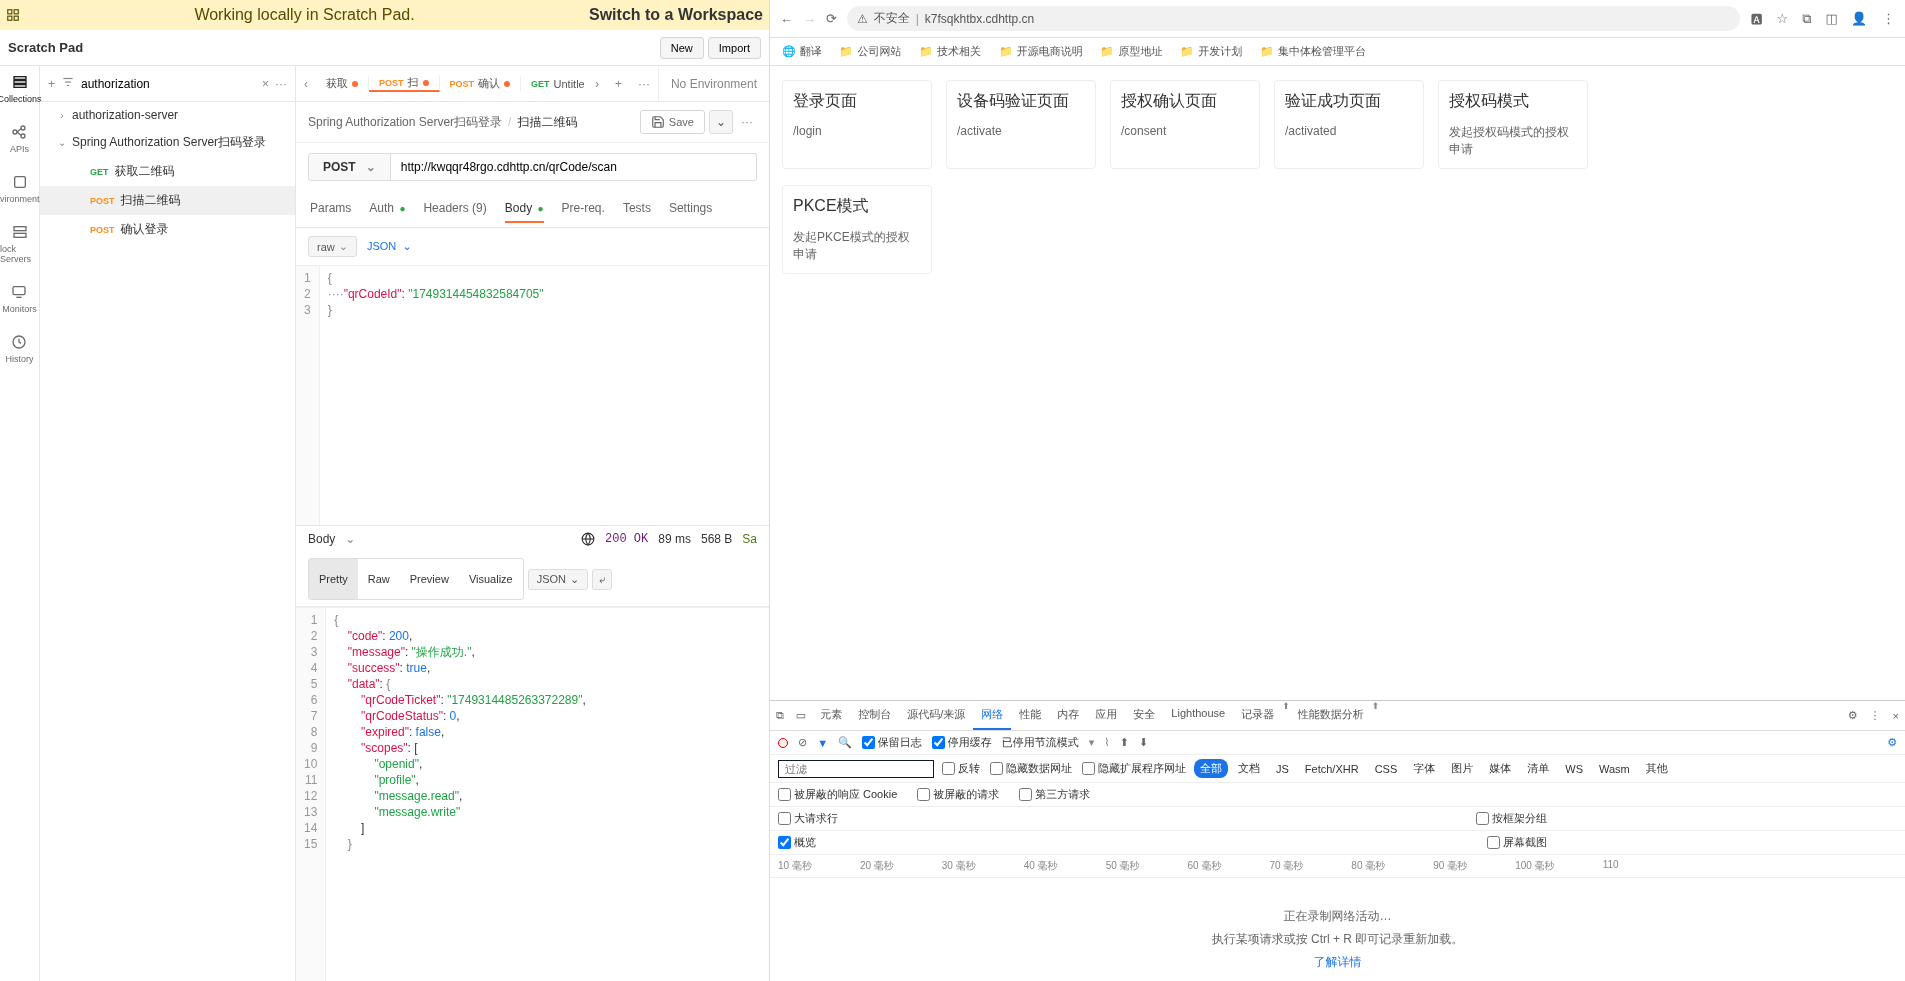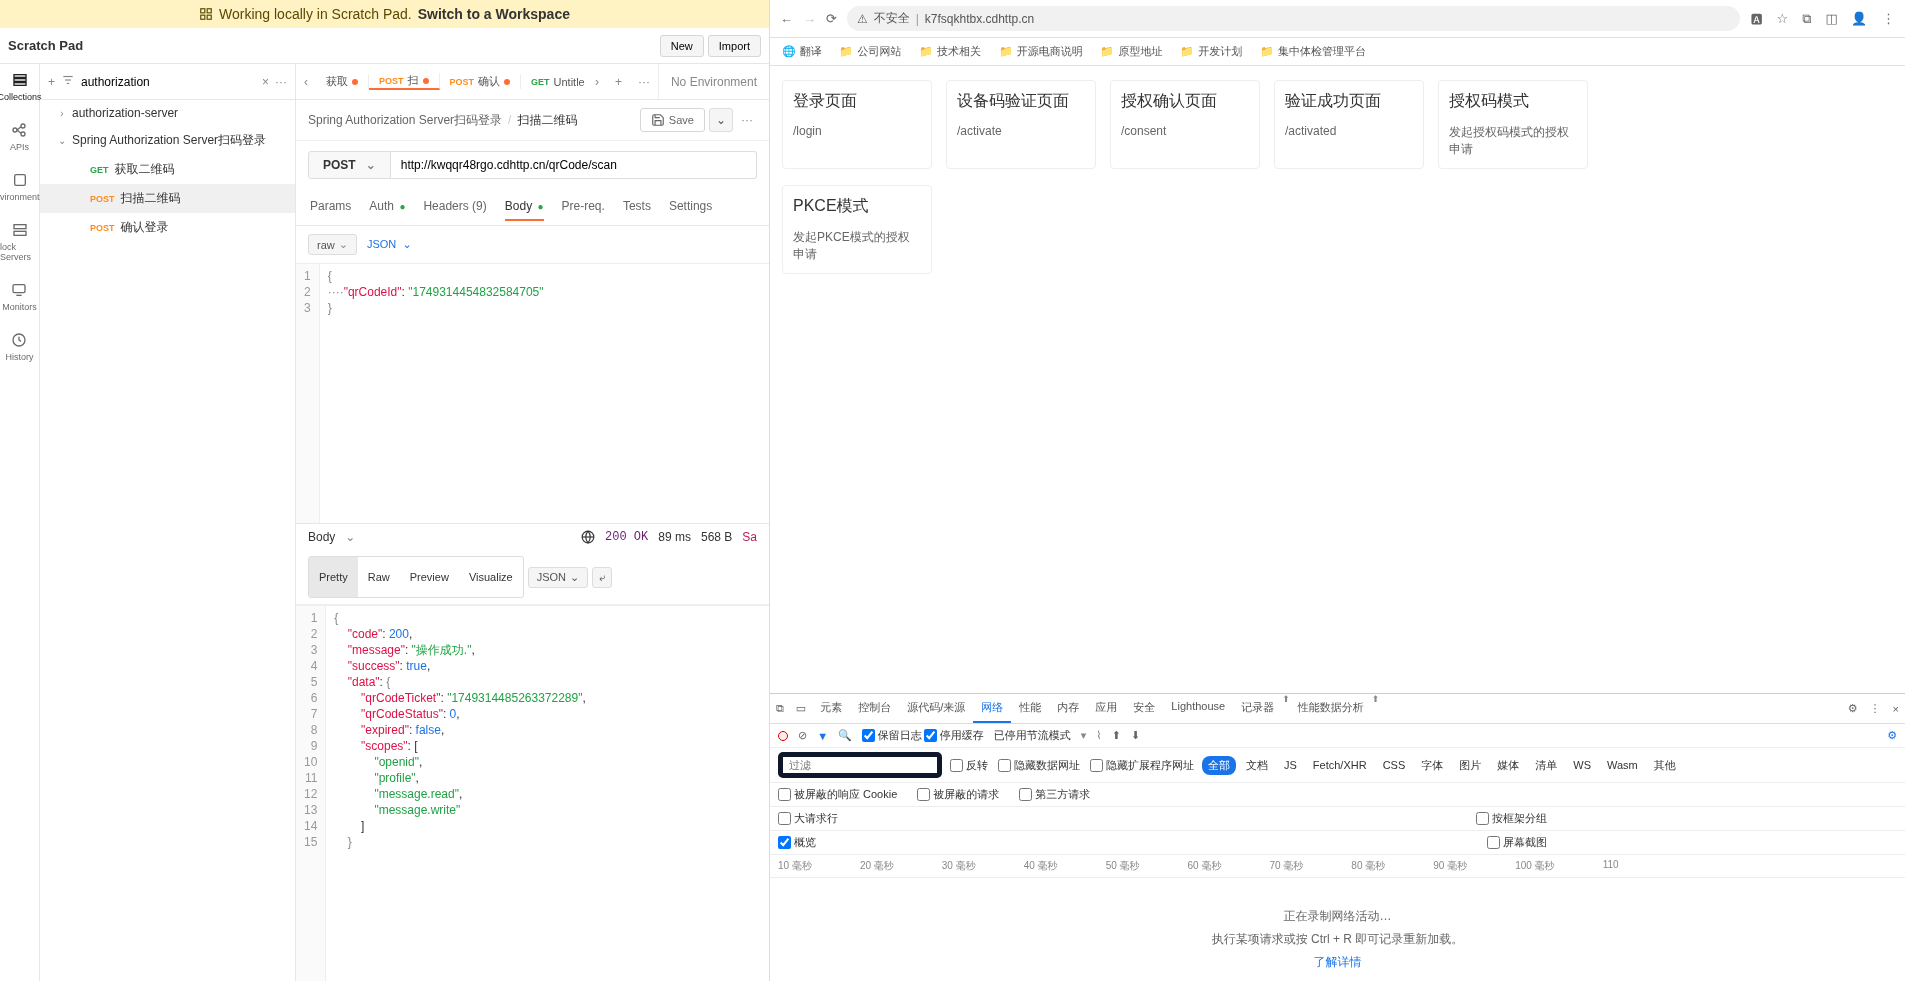--- a/index.html
+++ b/index.html
@@ -1,21 +1,21 @@
 <!DOCTYPE html>
 <html><head>
 <meta charset="utf-8">
 <style>
 * { margin: 0; padding: 0; box-sizing: border-box; font-family: -apple-system, BlinkMacSystemFont, "Segoe UI", Helvetica, Arial, sans-serif; }
 body { display: flex; width: 1905px; height: 981px; overflow: hidden; font-size: 12px; color: #333; }
 .left-pane { width: 770px; display: flex; flex-direction: column; border-right: 1px solid #ddd; }
 .right-pane { flex: 1; display: flex; flex-direction: column; background: #fff; }
 
 
-.banner { background: #fff3c4; display: flex; align-items: center; justify-content: center; padding: 6px; font-size: 14px; color: #5a4a00; gap: 6px; }
+.banner { background: #fff3c4; display: flex; align-items: center; justify-content: space-between; padding: 6px; font-size: 16px; color: #5a4a00; gap: 6px; }
 .banner b { color: #333; }
 
 
 .topbar { display: flex; align-items: center; padding: 4px 8px; border-bottom: 1px solid #e6e6e6; gap: 4px; height: 36px; }
 .topbar .title { font-weight: 600; font-size: 13px; margin-right: auto; }
 .btn { border: 1px solid #d6d6d6; background: #f5f5f5; border-radius: 3px; padding: 4px 10px; font-size: 11px; cursor: pointer; }
 
 
 .main-body { display: flex; flex: 1; overflow: hidden; }
 .sidebar-icons { width: 40px; border-right: 1px solid #e6e6e6; display: flex; flex-direction: column; align-items: center; padding-top: 8px; gap: 20px; color: #6b6b6b; font-size: 9px; }
@@ -111,21 +111,21 @@
 .devtools { border-top: 1px solid #ccc; display: flex; flex-direction: column; font-size: 11px; }
 .dt-tabs { display: flex; align-items: center; border-bottom: 1px solid #ddd; }
 .dt-tabs .dtab { padding: 6px 8px; color: #555; cursor: pointer; }
 .dt-tabs .dtab.active { color: #1a73e8; border-bottom: 2px solid #1a73e8; }
 .dt-tabs .spacer-dt { flex: 1; }
 .dt-tabs .dicon { padding: 4px 6px; color: #666; cursor: pointer; }
 .dt-toolbar { display: flex; align-items: center; gap: 10px; padding: 4px 8px; border-bottom: 1px solid #eee; }
 .dt-toolbar .rec { width: 10px; height: 10px; border: 1px solid #d00; border-radius: 50%; background: #fee; }
 .chk-lbl { display: flex; align-items: center; gap: 3px; }
 .dt-filter-row { display: flex; align-items: center; gap: 8px; padding: 4px 8px; border-bottom: 1px solid #eee; }
-.dt-filter-row .filterbox { border: 5px solid #0f172a; border-radius: 5px; padding: 2px 6px; flex: 0 0 120px; font-size: 11px; color: #999; }
+.dt-filter-row .filterbox { border: 1px solid #0f172a; border-radius: 0; padding: 2px 6px; flex: 0 0 120px; font-size: 11px; color: #999; }
 .dt-types { display: flex; gap: 4px; align-items: center; }
 .dt-types span { padding: 2px 6px; border-radius: 8px; cursor: pointer; }
 .dt-types span.active { background: #1a73e8; color: #fff; }
 .dt-checks-row { display: flex; gap: 30px; padding: 4px 8px; border-bottom: 1px solid #eee; }
 .timeline { display: flex; padding: 4px 8px; color: #888; font-size: 10px; gap: 48px; border-bottom: 1px solid #eee; }
 .net-empty { flex: 1; display: flex; flex-direction: column; align-items: center; justify-content: flex-end; gap: 6px; color: #666; font-size: 12px; padding: 30px 0 10px 0; }
 .net-empty a { color: #1a73e8; cursor: pointer; }
 .svg-i { width: 14px; height: 14px; stroke: currentColor; fill: none; stroke-width: 2; }
 </style>
 </head>
@@ -323,21 +323,21 @@
         <span style="color:#888">⌄</span>
         <span class="spacer"></span>
         <svg class="svg-i" viewBox="0 0 24 24">
             <circle cx="12" cy="12" r="10"></circle>
             <line x1="2" y1="12" x2="22" y2="12"></line>
             <path d="M12 2a15 15 0 0 1 0 20a15 15 0 0 1 0-20"></path>
           </svg>
         <span class="status-ok">200 OK</span>
         <span>89 ms</span>
         <span>568 B</span>
-        <span style="color:#be185d">Sa</span>
+        <span style="color:#4d7c0f">Sa</span>
       </div>
 
       <div class="resp-tabs">
         <div class="seg" id="resp-seg">
             <span class="active">Pretty</span>
             <span>Raw</span>
             <span>Preview</span>
             <span>Visualize</span>
           </div>
         <span class="pill"><span>JSON</span> ⌄</span>
@@ -475,21 +475,21 @@
       <span class="spacer-dt"></span>
       <span class="dicon">⚙</span>
       <span class="dicon">⋮</span>
       <span class="dicon">×</span>
     </div>
     <div class="dt-toolbar">
       <span class="rec"></span>
       <span style="color:#666">⊘</span>
       <span style="color:#1a73e8">▼</span>
       <span>🔍</span>
-      <div id="dt-checks1" style="display:flex;gap:2px">
+      <div id="dt-checks1" style="display:flex;gap:10px">
           <label class="chk-lbl">
             <input type="checkbox" checked="" style=""> 
             <span>保留日志</span>
           </label>
           <label class="chk-lbl">
             <input type="checkbox" checked="" style=""> 
             <span>停用缓存</span>
           </label>
         </div>
       <span>已停用节流模式</span>

